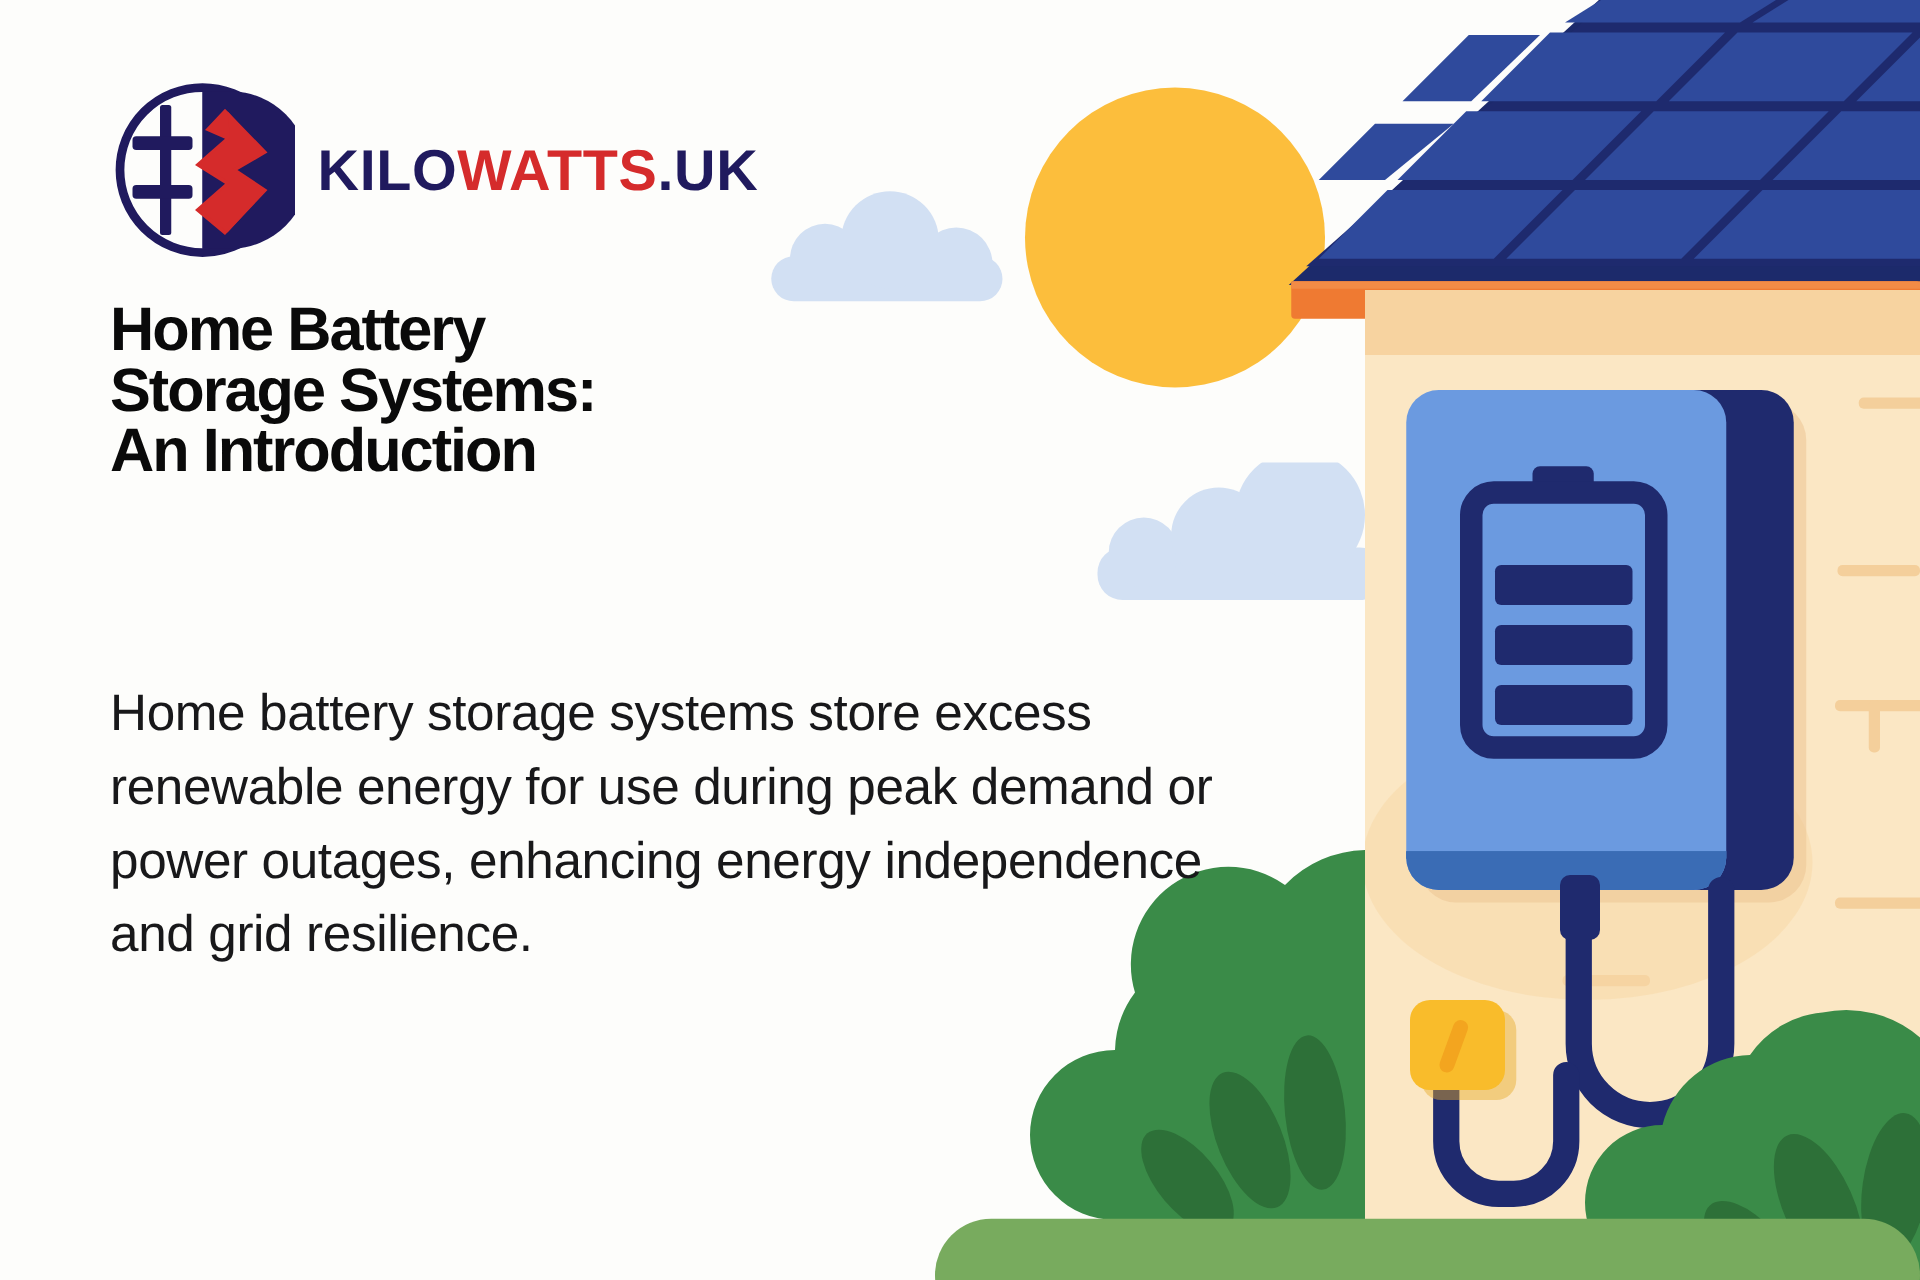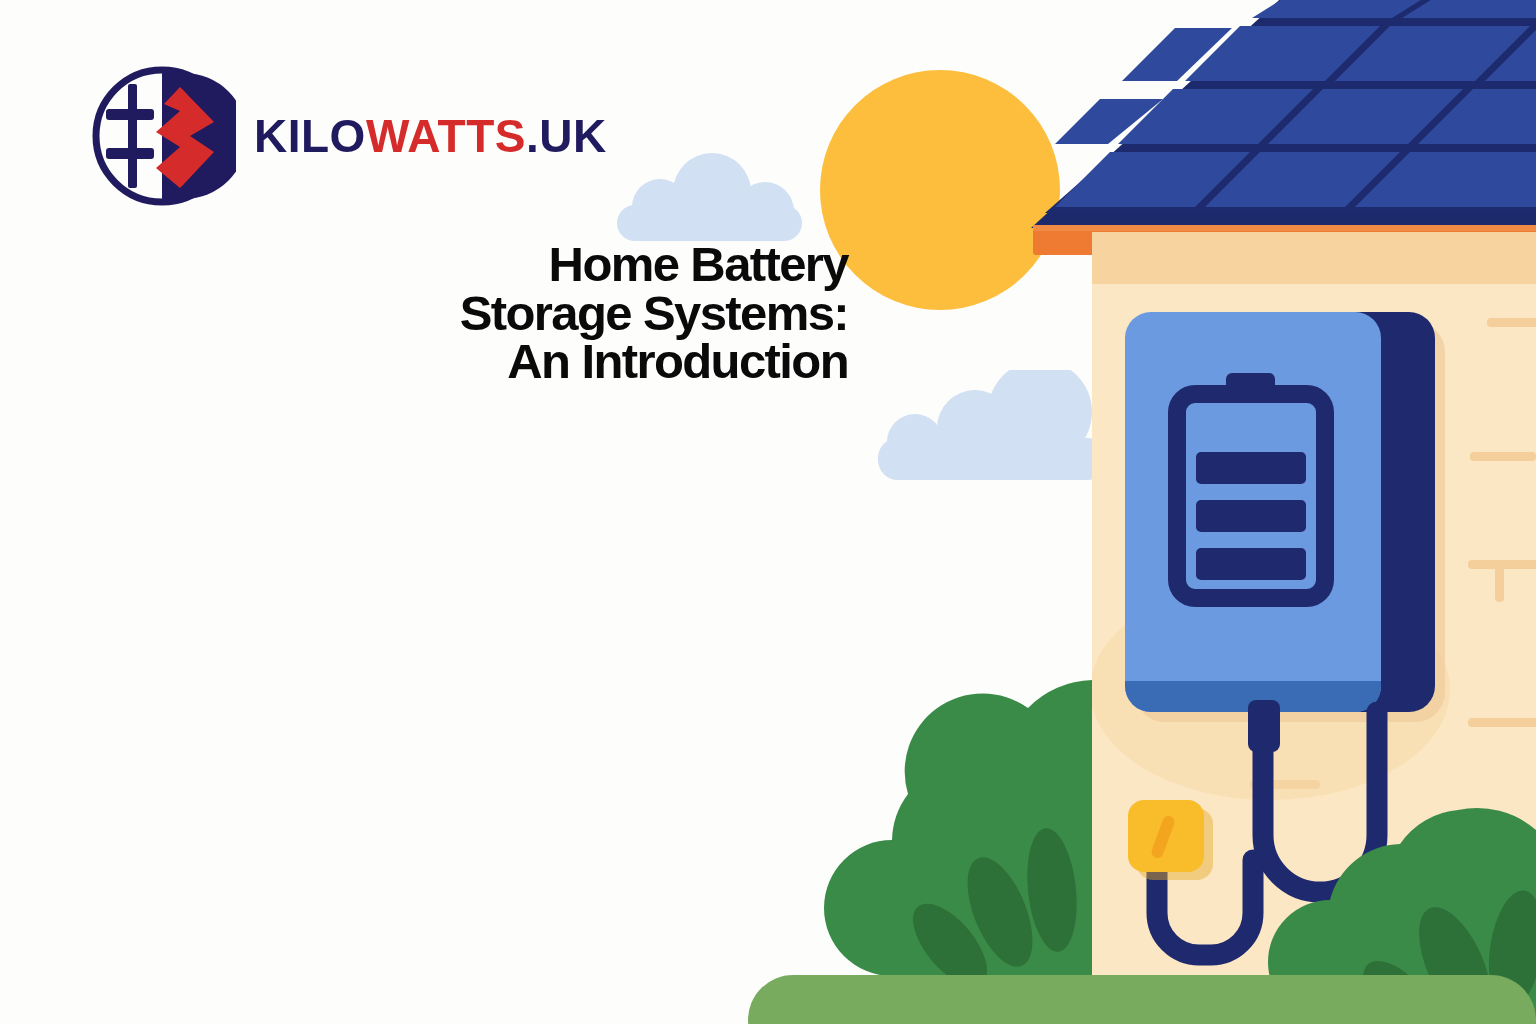--- a/index.html
+++ b/index.html
@@ -8,21 +8,20 @@
     width:1536px; height:1024px;
     overflow:hidden;
     background:#fdfdfb;
     font-family:"Liberation Sans", sans-serif;
   }
   #canvas {
     position:relative;
     width:1536px; height:1024px;
     background:#fdfdfb;
     overflow:hidden;
-    text-align:right;
   }
 
   
   .brand {
     position:absolute;
     left:88px; top:56px;
     display:flex;
     align-items:center;
     gap:18px;
     height:160px;
@@ -238,14 +237,15 @@
     </svg>
     <div class="brand-text">
       <span class="kilo">KILO</span><span class="watts">WATTS</span><span class="uk">.UK</span>
     </div>
   </div>
 
   <h1 class="headline">Home Battery
 Storage Systems:
 An Introduction</h1>
 
+  <p class="subcopy">Home battery storage systems store excess renewable energy for use during peak demand or power outages, enhancing energy independence and grid resilience.</p>
 
 </div>
 
 </body></html>

